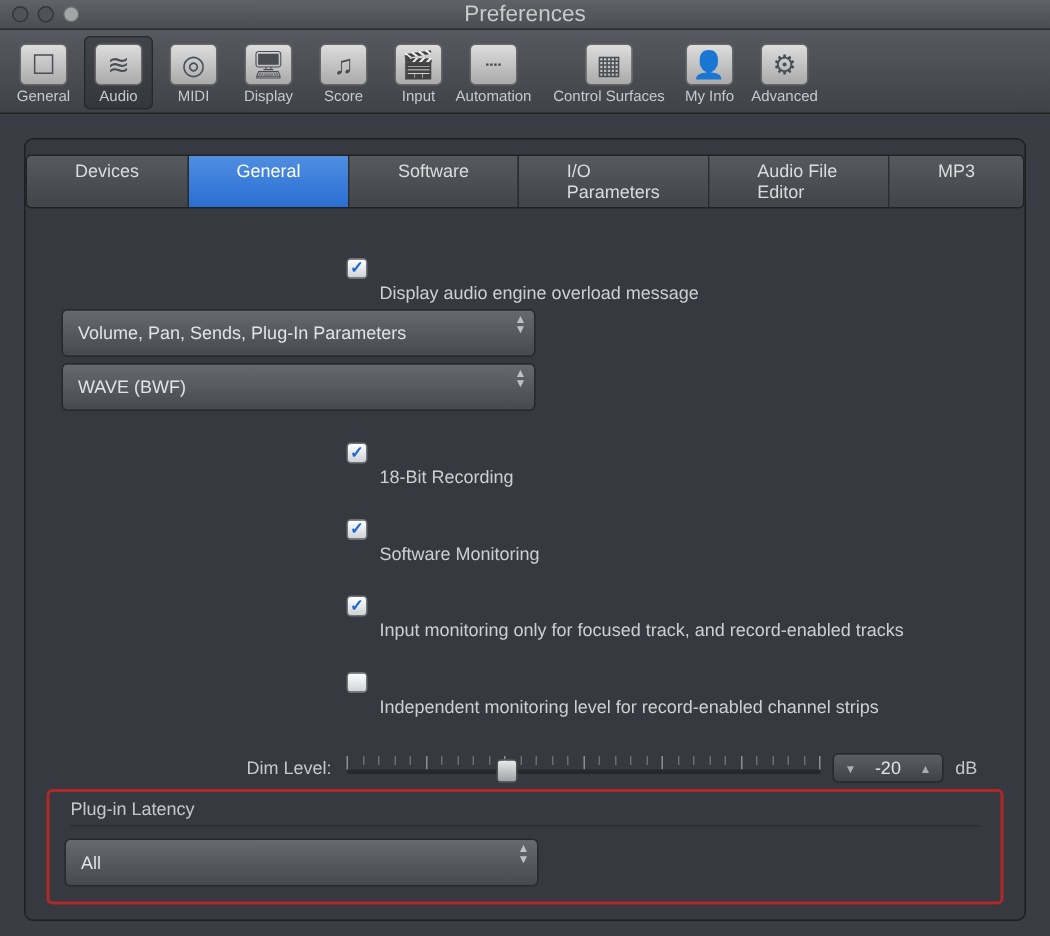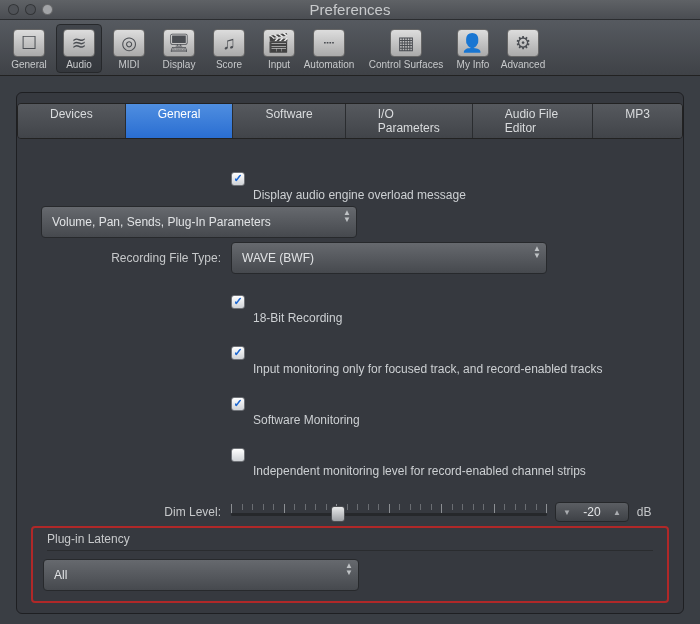--- a/index.html
+++ b/index.html
@@ -245,48 +245,47 @@
       <div class="row">
         <div class="field">
           <div class="select">
             <span>Volume, Pan, Sends, Plug-In Parameters</span>
             <span class="chev">▲<br>▼</span>
           </div>
         </div>
       </div>
 
       <div class="row">
-        <div class="lbl">Recording File Type:</div>
         <div class="field">
           <div class="select">
             <span>WAVE (BWF)</span>
             <span class="chev">▲<br>▼</span>
           </div>
         </div>
       </div>
 
       <div class="row">
         <div class="lbl"></div>
         <div class="field check-row">
           <span class="checkbox checked"></span>
           <span class="check-label">18-Bit Recording</span>
         </div>
       </div>
       <div class="row">
         <div class="lbl"></div>
         <div class="field check-row">
           <span class="checkbox checked"></span>
-          <span class="check-label">Input monitoring only for focused track, and record-enabled tracks</span>
+          <span class="check-label">Software Monitoring</span>
         </div>
       </div>
       <div class="row">
         <div class="lbl"></div>
         <div class="field check-row">
           <span class="checkbox checked"></span>
-          <span class="check-label">Software Monitoring</span>
+          <span class="check-label">Input monitoring only for focused track, and record-enabled tracks</span>
         </div>
       </div>
       <div class="row">
         <div class="lbl"></div>
         <div class="field check-row">
           <span class="checkbox"></span>
           <span class="check-label">Independent monitoring level for record-enabled channel strips</span>
         </div>
       </div>
 

